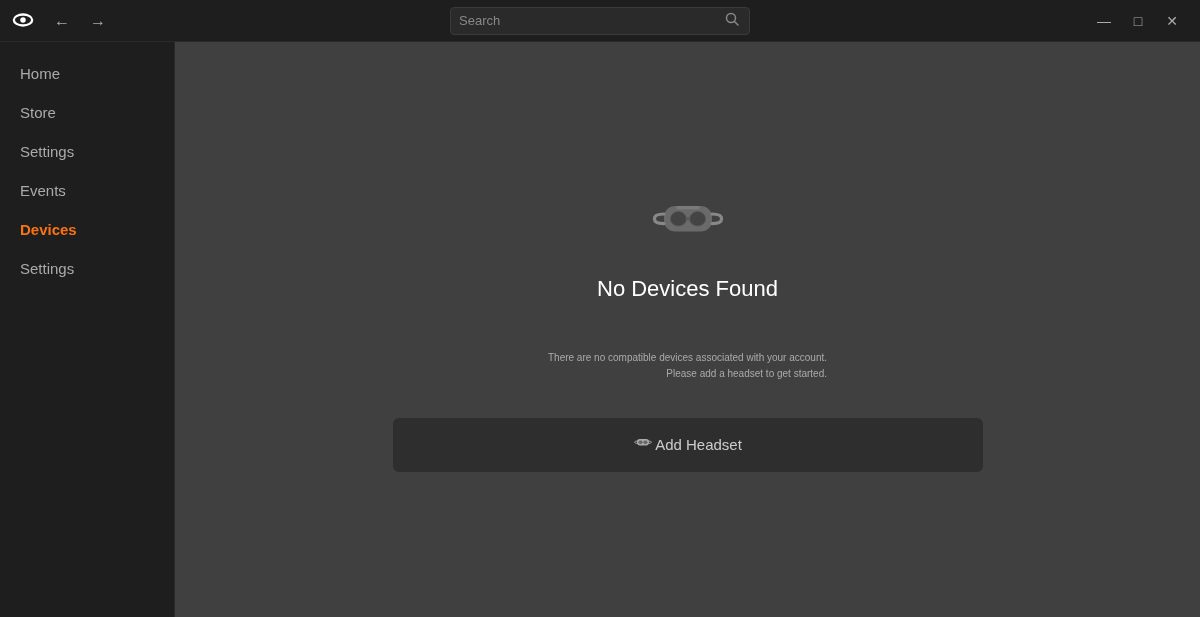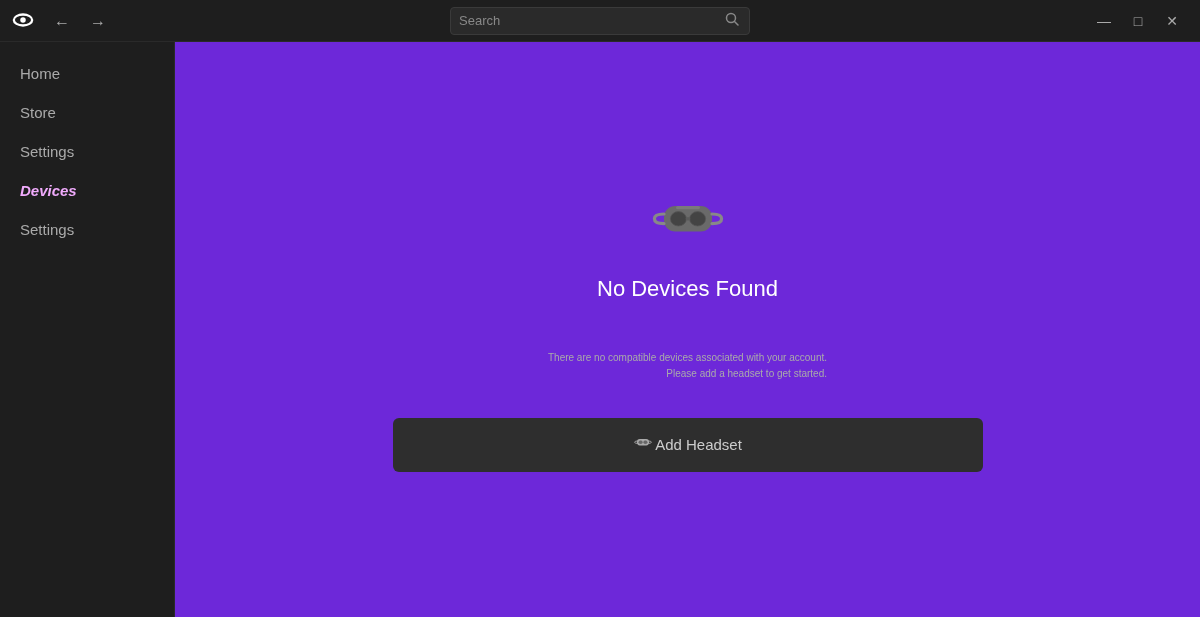--- a/index.html
+++ b/index.html
@@ -138,29 +138,28 @@
     .sidebar-item {
       padding: 11px 20px;
       color: #aaa;
       font-size: 15px;
       cursor: pointer;
       border-radius: 0;
       transition: background 0.15s;
     }
 
     .sidebar-item.active {
-      color: #f0abfc;
+      color: #f97316;
       font-weight: 600;
-      font-style: italic;
     }
 
     
     .content {
       flex: 1;
-      background: #6d28d9;
+      background: #404040;
       display: flex;
       flex-direction: column;
       align-items: center;
       justify-content: center;
       padding: 40px;
     }
 
     .empty-state {
       display: flex;
       flex-direction: column;
@@ -258,20 +257,23 @@
 
   <nav class="sidebar">
     <div class="sidebar-item">
       <span>Home</span>
     </div>
     <div class="sidebar-item">
       <span>Store</span>
     </div>
     <div class="sidebar-item">
       <span>Settings</span>
+    </div>
+    <div class="sidebar-item">
+      <span>Events</span>
     </div>
     <div class="sidebar-item active">
       <span>Devices</span>
     </div>
     <div class="sidebar-item">
       <span>Settings</span>
     </div>
   </nav>
 
   <div class="content">

